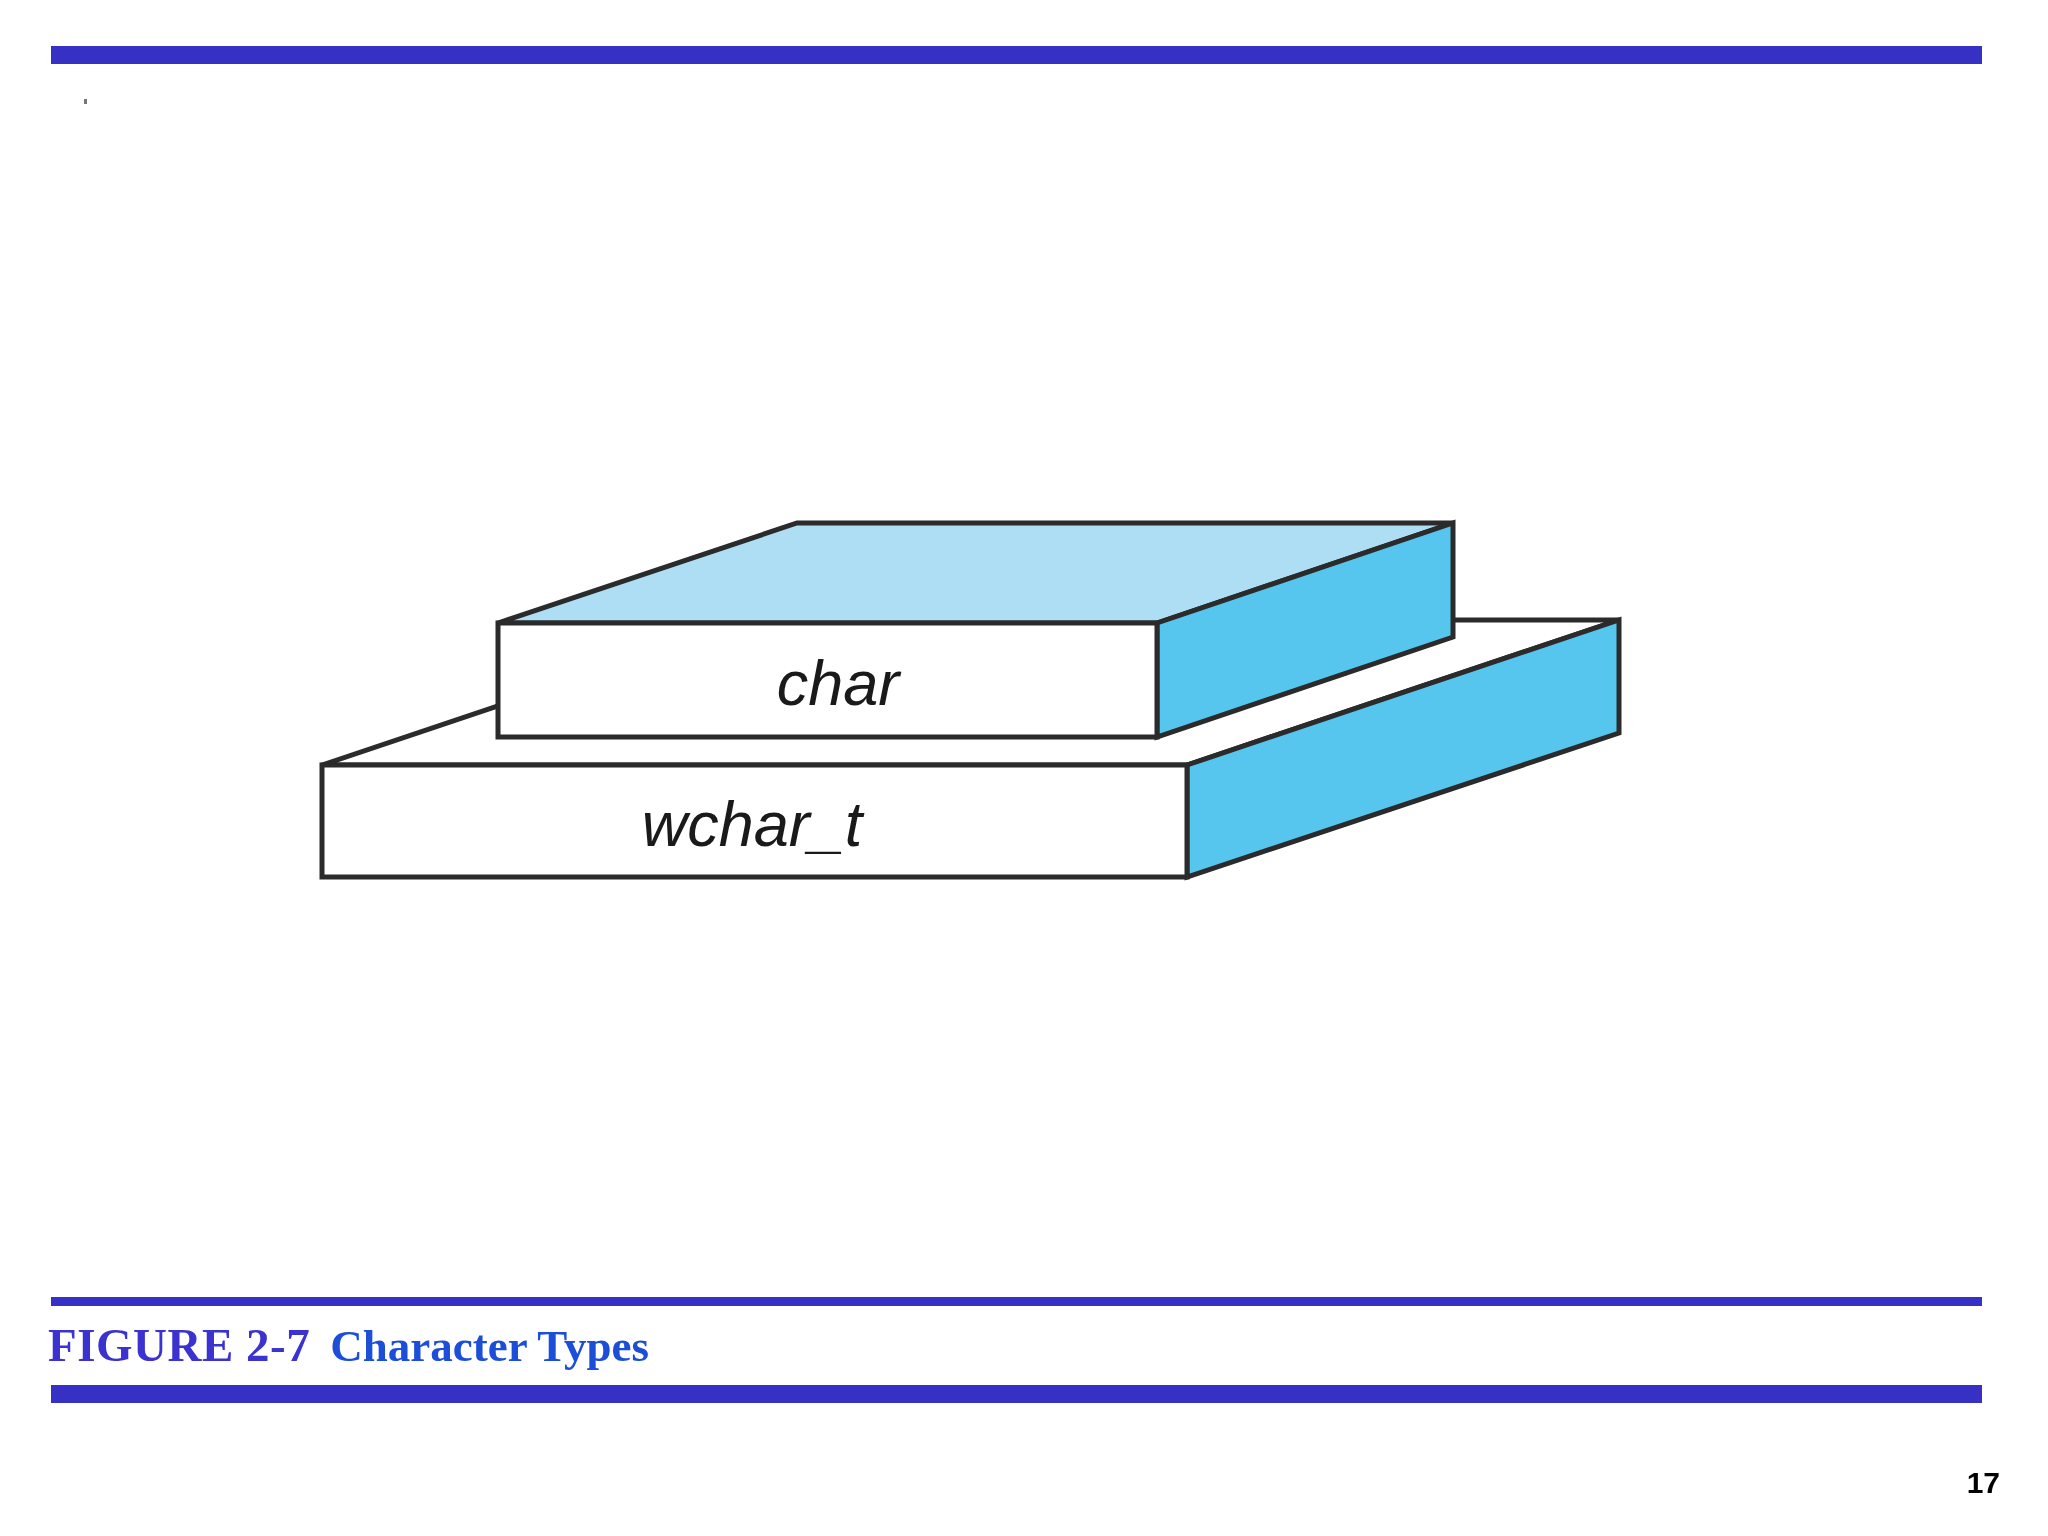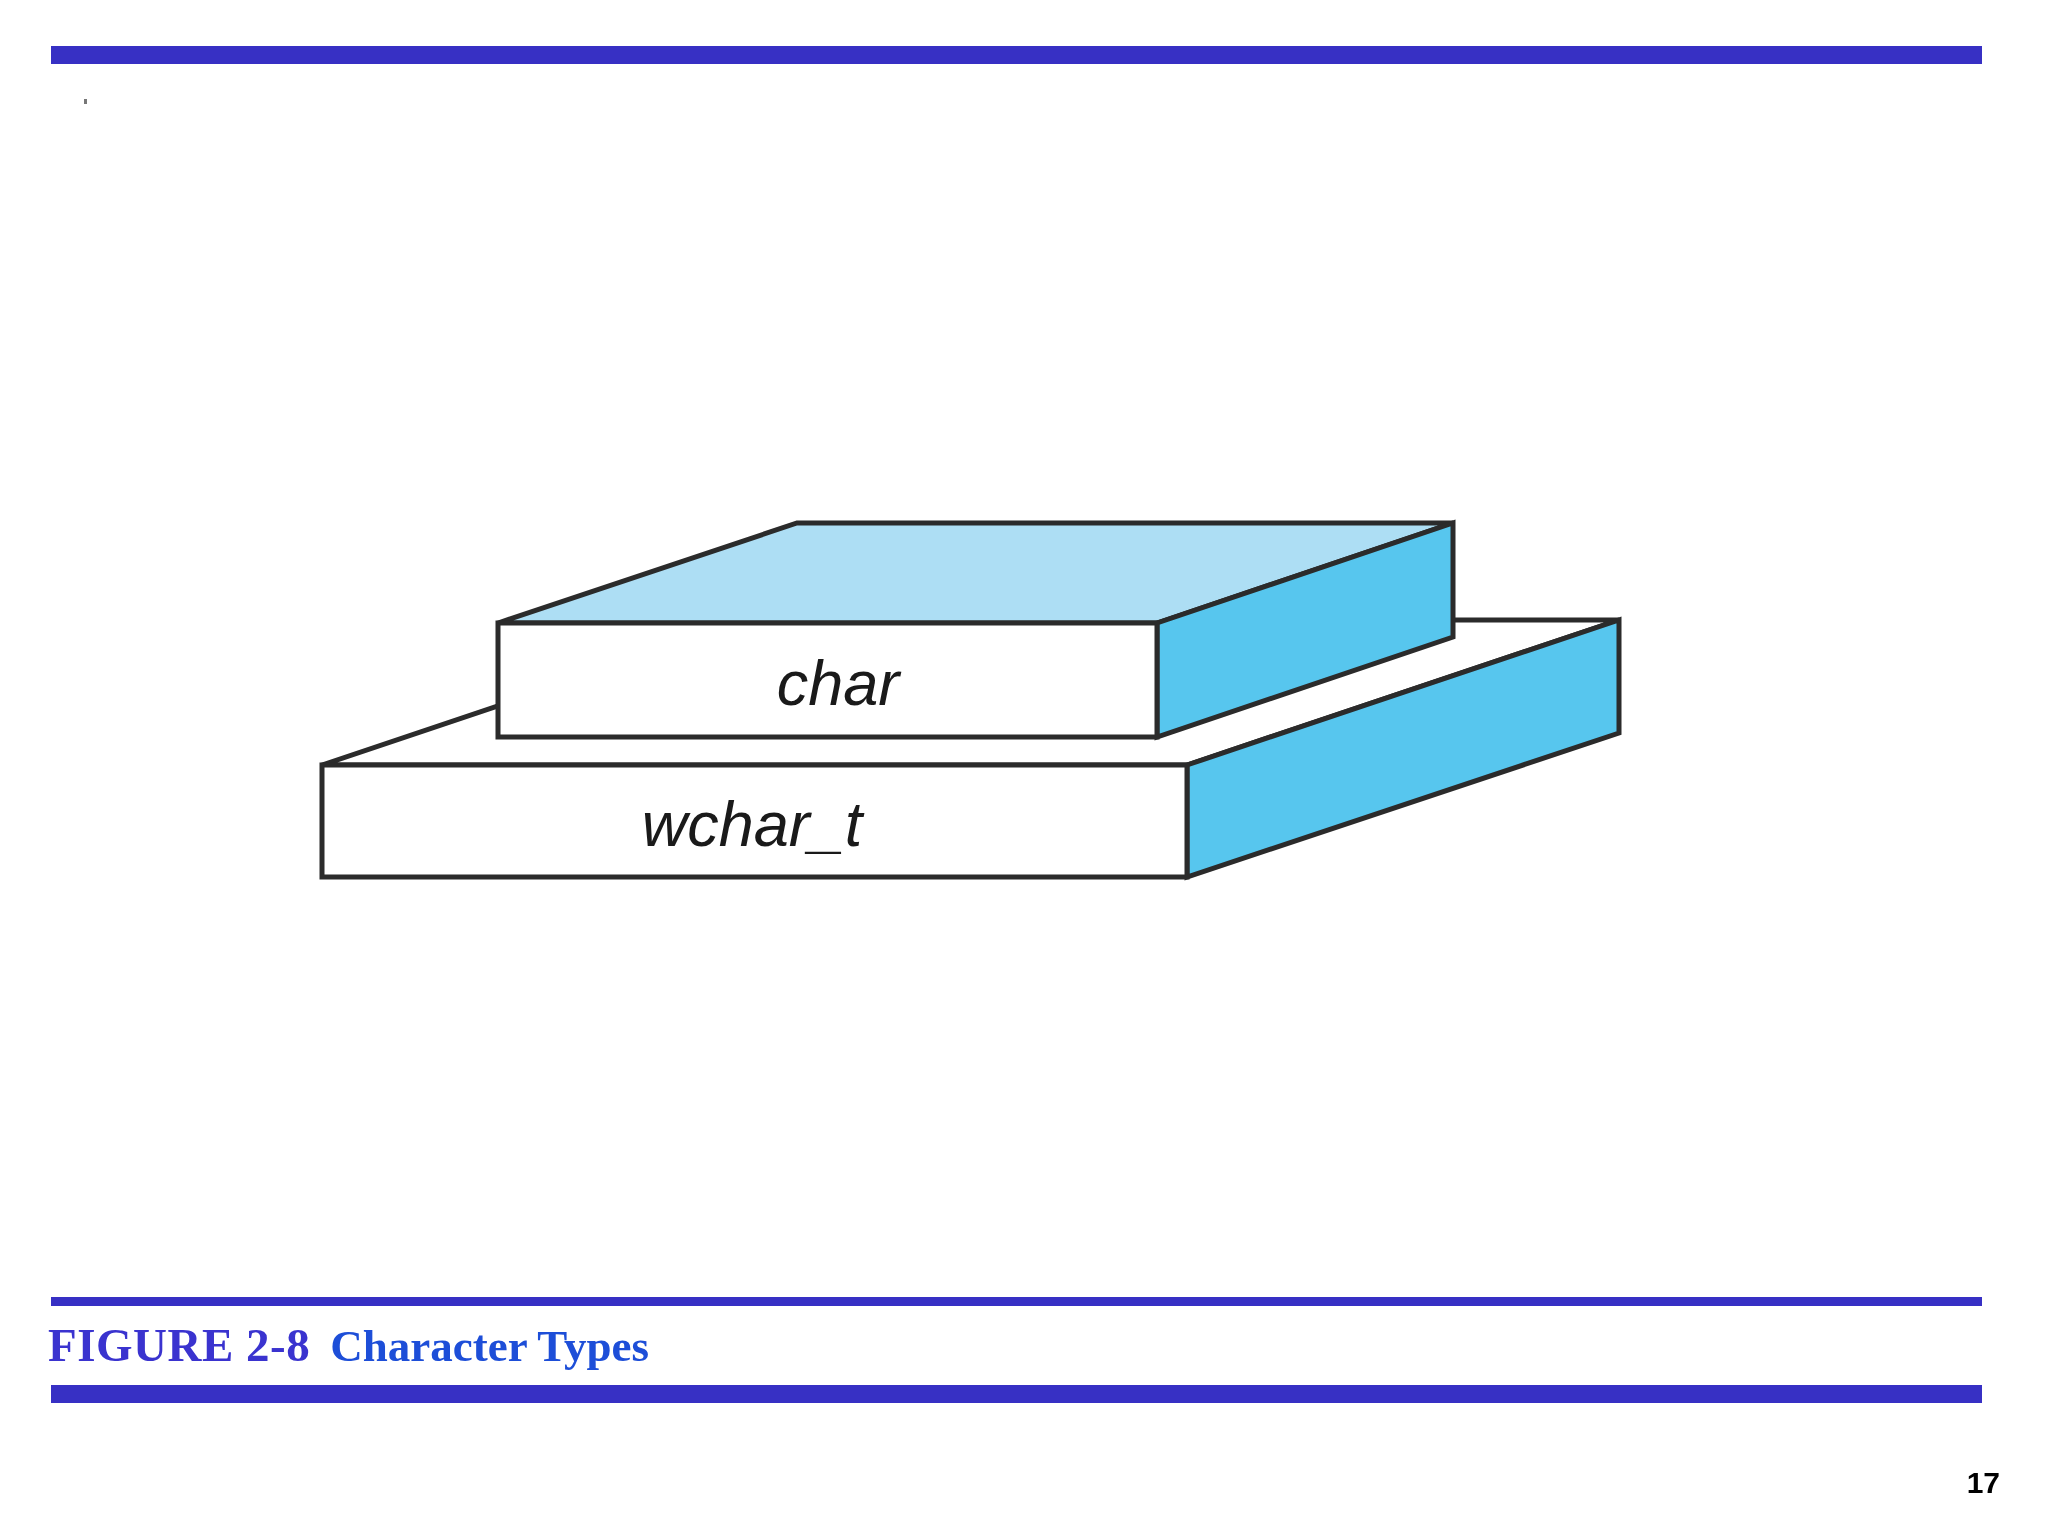--- a/index.html
+++ b/index.html
@@ -142,20 +142,20 @@
         <polygon points="498,623 1157,623 1157,737 498,737" fill="#ffffff" stroke="#2b2b2b" stroke-width="5" stroke-linejoin="miter"></polygon>
         <text class="box-label" x="838" y="705" font-size="63">char</text>
       </g>
 
     </svg>
   </div>
 
   <div class="rule" id="rule-caption-top"></div>
 
   <div id="caption">
-    <span class="cap-figure">FIGURE 2-8</span><span class="cap-title">Character Types</span>
+    <span class="cap-figure">FIGURE 2-7</span><span class="cap-title">Character Types</span>
   </div>
 
   <div class="rule" id="rule-caption-bottom"></div>
 
   <div id="page-number">17</div>
 
 </div>
 
 </body></html>

